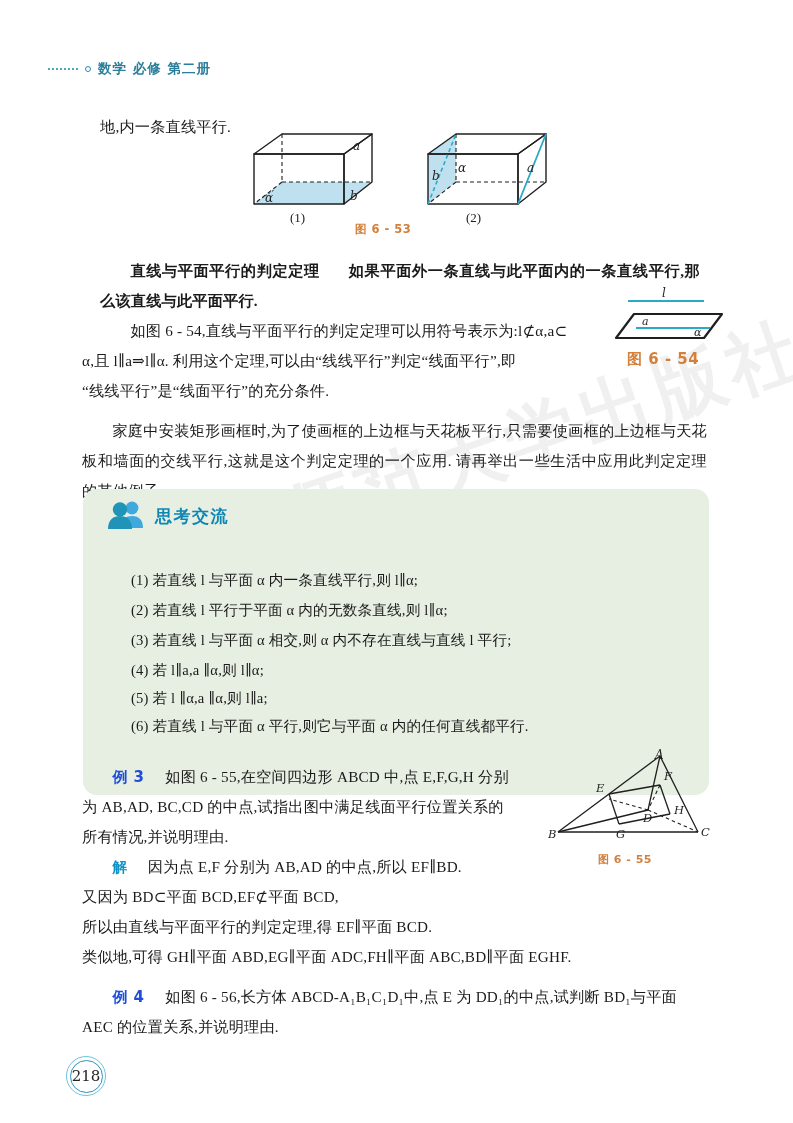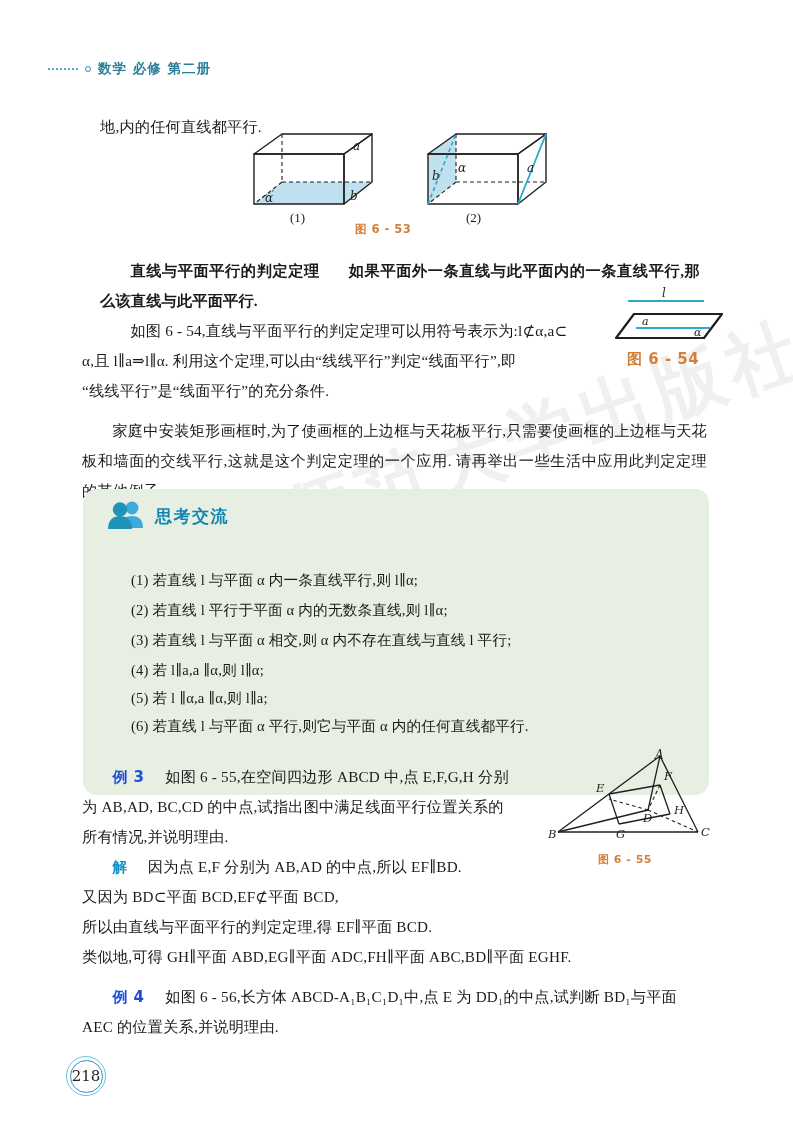--- a/index.html
+++ b/index.html
@@ -156,21 +156,21 @@
 <div id="watermark">北京师范大学出版社</div>
 
 <div id="page">
 
   <div id="header">
     <span class="rule"></span>
     <span class="dot"></span>
     <span class="htext">数学  必修  第二册</span>
   </div>
 
-  <div class="ptext" style="left:100px; top:112px; width:560px;">地,内的任何直线都平行.</div>
+  <div class="ptext" style="left:100px; top:112px; width:560px;">地,内一条直线平行.</div>
 
   <div id="fig53">
     <svg width="330" height="112" viewBox="0 0 330 112">
 
       <polygon points="18,72 46,50 136,50 108,72" fill="#bfe0ef" stroke="none"></polygon>
 
       <g stroke="#1f1f1f" stroke-width="1.4" fill="none" stroke-linejoin="round">
 
         <rect x="18" y="22" width="90" height="50"></rect>
 

